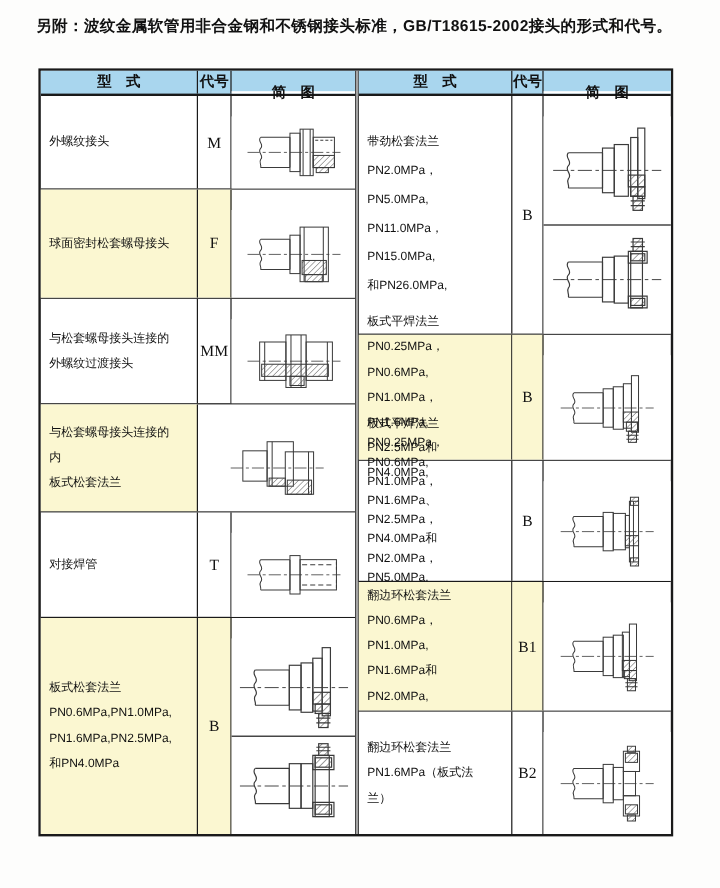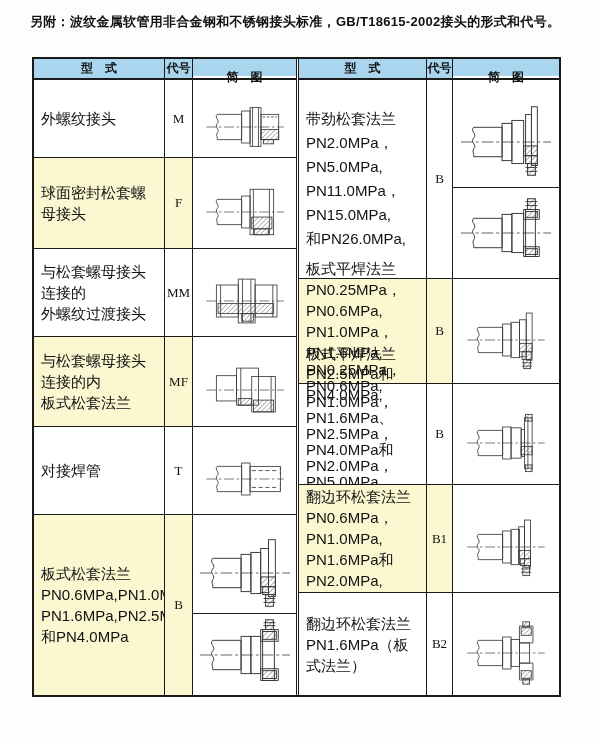--- a/index.html
+++ b/index.html
@@ -36,22 +36,22 @@
   .row.header{height:21px;background:var(--header-bg);border-bottom:2px solid var(--border);}
   .c{border-right:1px solid var(--border);min-width:0;}
   .c:last-child{border-right:none;margin-top:17px;}
   .left .c-type{width:131px;}
   .left .c-code{width:28px;}
   .right .c-type{width:128px;}
   .right .c-code{width:26px;}
   .c-diag{flex:1;display:flex;flex-direction:column;background:#fff;}
   .c-type{
     display:flex;align-items:center;
-    padding:4px 4px 4px 7px;
-    font-size:15px;line-height:21px;white-space:pre-line;
+    padding:4px 16px 4px 7px;
+    font-size:10px;line-height:21px;white-space:pre-line;
   }
   .c-type.loose{line-height:24px;}
   .c-type.tight{line-height:16px;}
   .c-code{
     display:flex;align-items:center;justify-content:center;
     font-family:"Liberation Serif","DejaVu Serif",serif;
     font-size:13px;
     text-align:center;
   }
   .row.header .c{
@@ -150,21 +150,20 @@
           <rect x="16" y="41" width="66" height="12" fill="url(#hatch)"></rect>
           <path d="M44,53 h14 v9 h-14 z" fill="url(#hatch)"></path>
         </svg>
       </div>
         </div>
     </div>
 
     <div class="row" style="height:90px">
       <div class="c c-type hl">与松套螺母接头连接的内
 板式松套法兰</div>
-      <div class="c c-code hl">MF</div>
       <div class="c c-diag">
           <div class="sub">
         <svg class="diagram" viewBox="0 0 96 76">
           <line class="cl" x1="2" y1="38" x2="94" y2="38"></line>
           <rect x="14" y="21" width="24" height="30"></rect>
           <rect x="38" y="12" width="26" height="44"></rect>
           <line x1="43" y1="12" x2="43" y2="56"></line>
           <rect x="56" y="22" width="28" height="42"></rect>
           <line x1="79" y1="22" x2="79" y2="64"></line>
           <rect x="40" y="48" width="16" height="8" fill="url(#hatch)"></rect>

